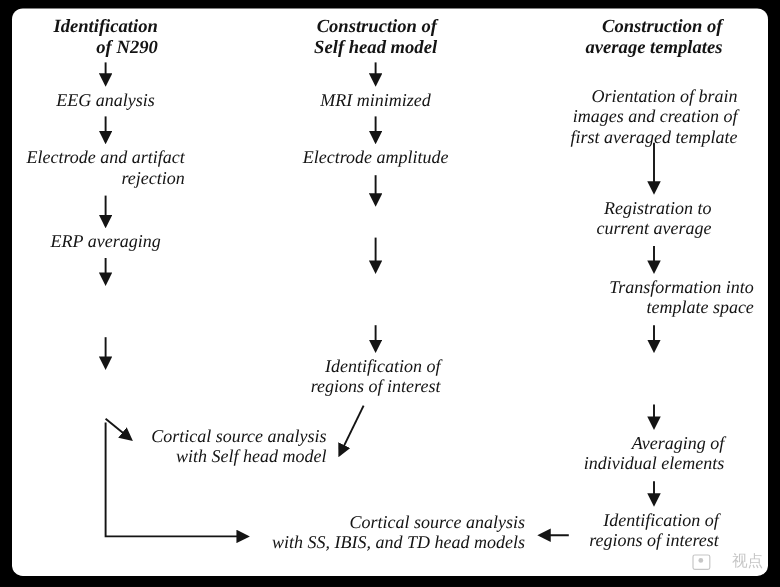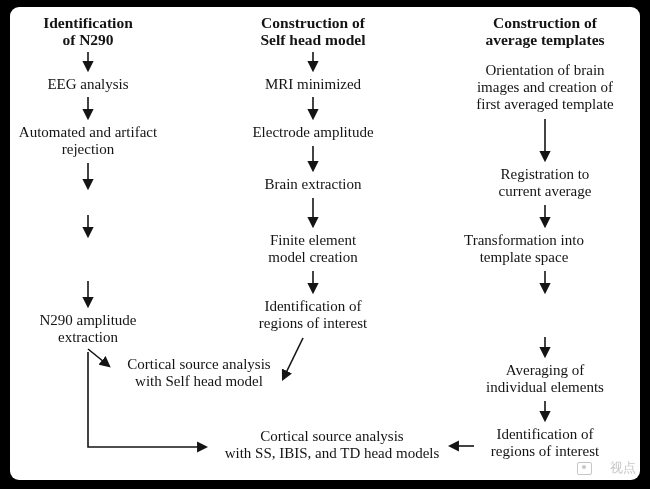--- a/index.html
+++ b/index.html
@@ -6,22 +6,22 @@
   .stage{
     position:relative;width:650px;height:489px;background:#000;
     font-family:"Liberation Serif", serif;color:#141414;overflow:hidden;
   }
   .paper{
     position:absolute;left:10px;top:7px;right:10px;bottom:9px;
     background:#ffffff;border-radius:9px;
   }
   .node{
     position:absolute;transform:translateX(-50%);
-    white-space:pre;text-align:center;
-    font-size:15px;line-height:17px;width:max-content;z-index:2;
+    white-space:pre;text-align:right;
+    font-size:15px;line-height:17px;width:max-content;z-index:2;font-style:italic;
   }
   .hdr{font-weight:bold;font-size:15.5px;}
   svg.overlay{position:absolute;left:0;top:0;z-index:1;}
   .watermark{
     position:absolute;right:14px;bottom:12px;z-index:3;
     color:#c6c6c6;font-size:13px;font-family:"DejaVu Sans", sans-serif;
     display:flex;align-items:center;gap:18px;
   }
   .wm-icon{display:inline-block;width:13px;height:11px;border:1.5px solid #c6c6c6;border-radius:2px;position:relative;}
   .wm-icon::after{content:"";position:absolute;left:4px;top:2.5px;width:4px;height:4px;border-radius:50%;background:#c6c6c6;}
@@ -63,43 +63,39 @@
 
       <polyline points="88,352 88,447 206,447" marker-end="url(#ah)"></polyline>
 
       <line x1="474" y1="446" x2="450" y2="446" marker-end="url(#ah)"></line>
     </g>
   </svg>
 
   <div class="node hdr" style="left:88px;top:14px">Identification
 of N290</div>
   <div class="node" style="left:88px;top:76px">EEG analysis</div>
-  <div class="node" style="left:88px;top:124px">Automated and artifact
+  <div class="node" style="left:88px;top:124px">Electrode and artifact
 rejection</div>
-  <div class="node" style="left:88px;top:312px">N290 amplitude
-extraction</div>
+  <div class="node" style="left:88px;top:194px">ERP averaging</div>
 
   <div class="node hdr" style="left:313px;top:14px">Construction of
 Self head model</div>
   <div class="node" style="left:313px;top:76px">MRI minimized</div>
   <div class="node" style="left:313px;top:124px">Electrode amplitude</div>
-  <div class="node" style="left:313px;top:176px">Brain extraction</div>
-  <div class="node" style="left:313px;top:232px">Finite element
-model creation</div>
   <div class="node" style="left:313px;top:298px">Identification of
 regions of interest</div>
 
   <div class="node hdr" style="left:545px;top:14px">Construction of
 average templates</div>
-  <div class="node" style="left:545px;top:62px">Orientation of brain
+  <div class="node" style="left:545px;top:73px">Orientation of brain
 images and creation of
 first averaged template</div>
   <div class="node" style="left:545px;top:166px">Registration to
 current average</div>
-  <div class="node" style="left:524px;top:232px">Transformation into
+  <div class="node" style="left:568px;top:232px">Transformation into
 template space</div>
   <div class="node" style="left:545px;top:362px">Averaging of
 individual elements</div>
   <div class="node" style="left:545px;top:426px">Identification of
 regions of interest</div>
 
   <div class="node" style="left:199px;top:356px">Cortical source analysis
 with Self head model</div>
   <div class="node" style="left:332px;top:428px">Cortical source analysis
 with SS, IBIS, and TD head models</div>

